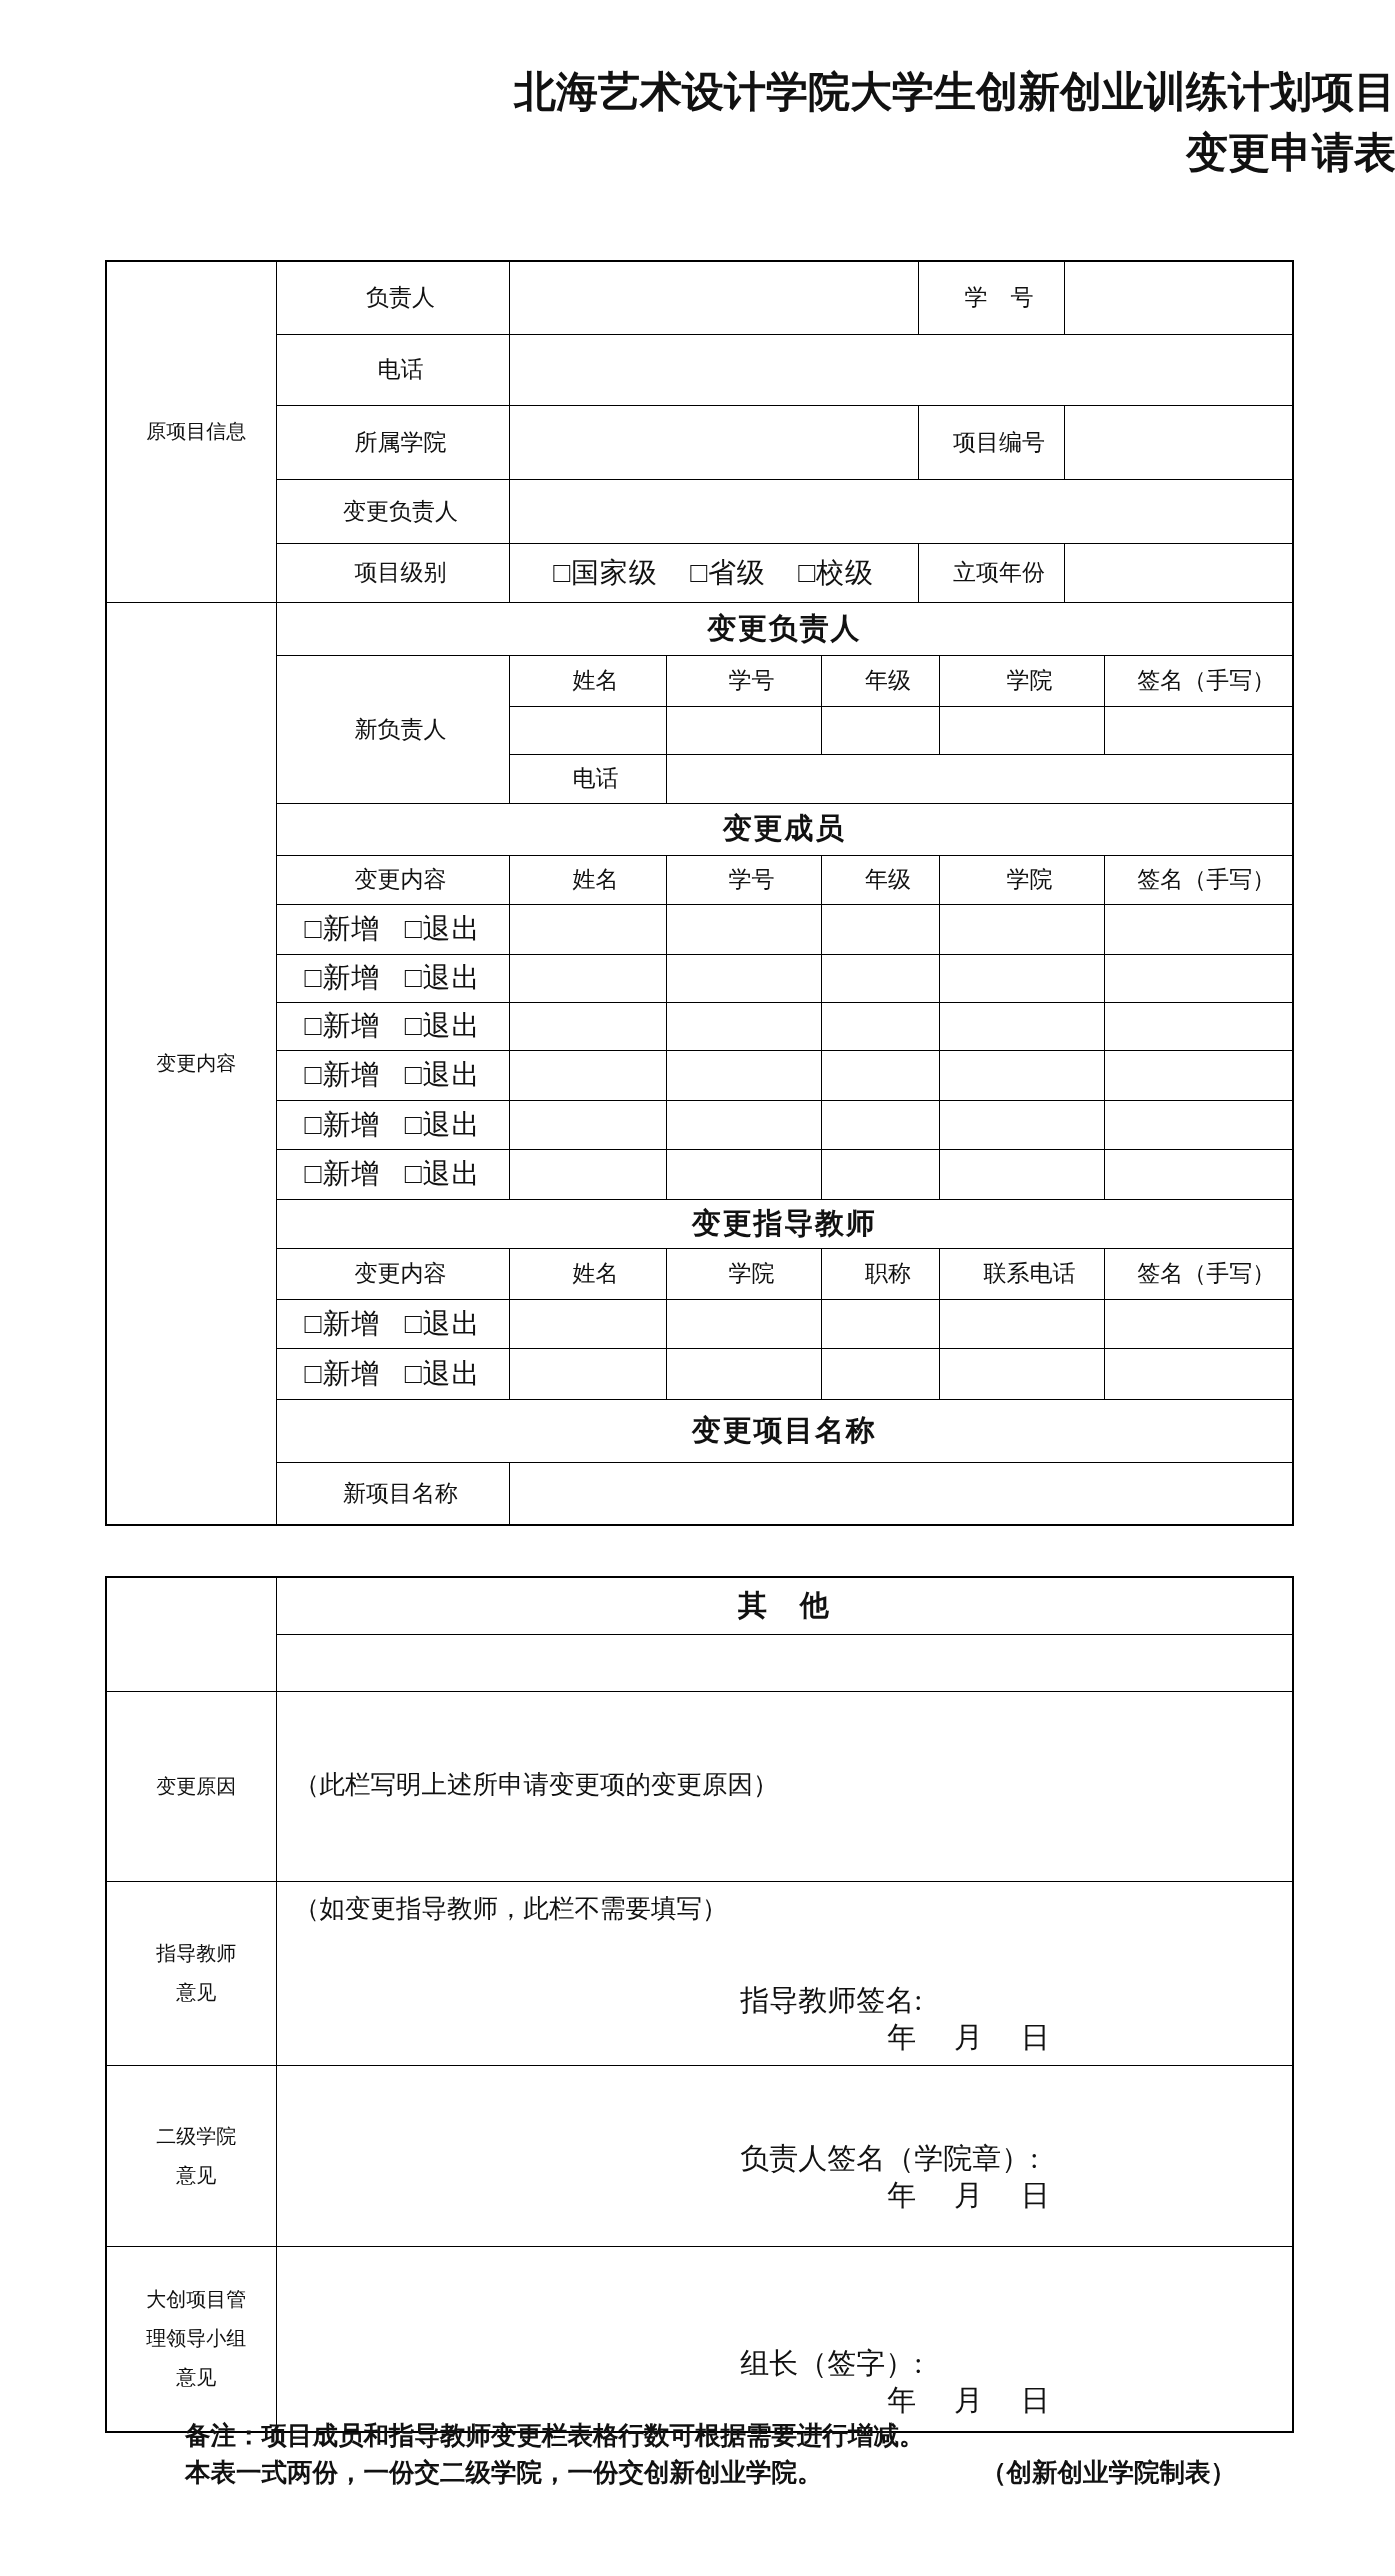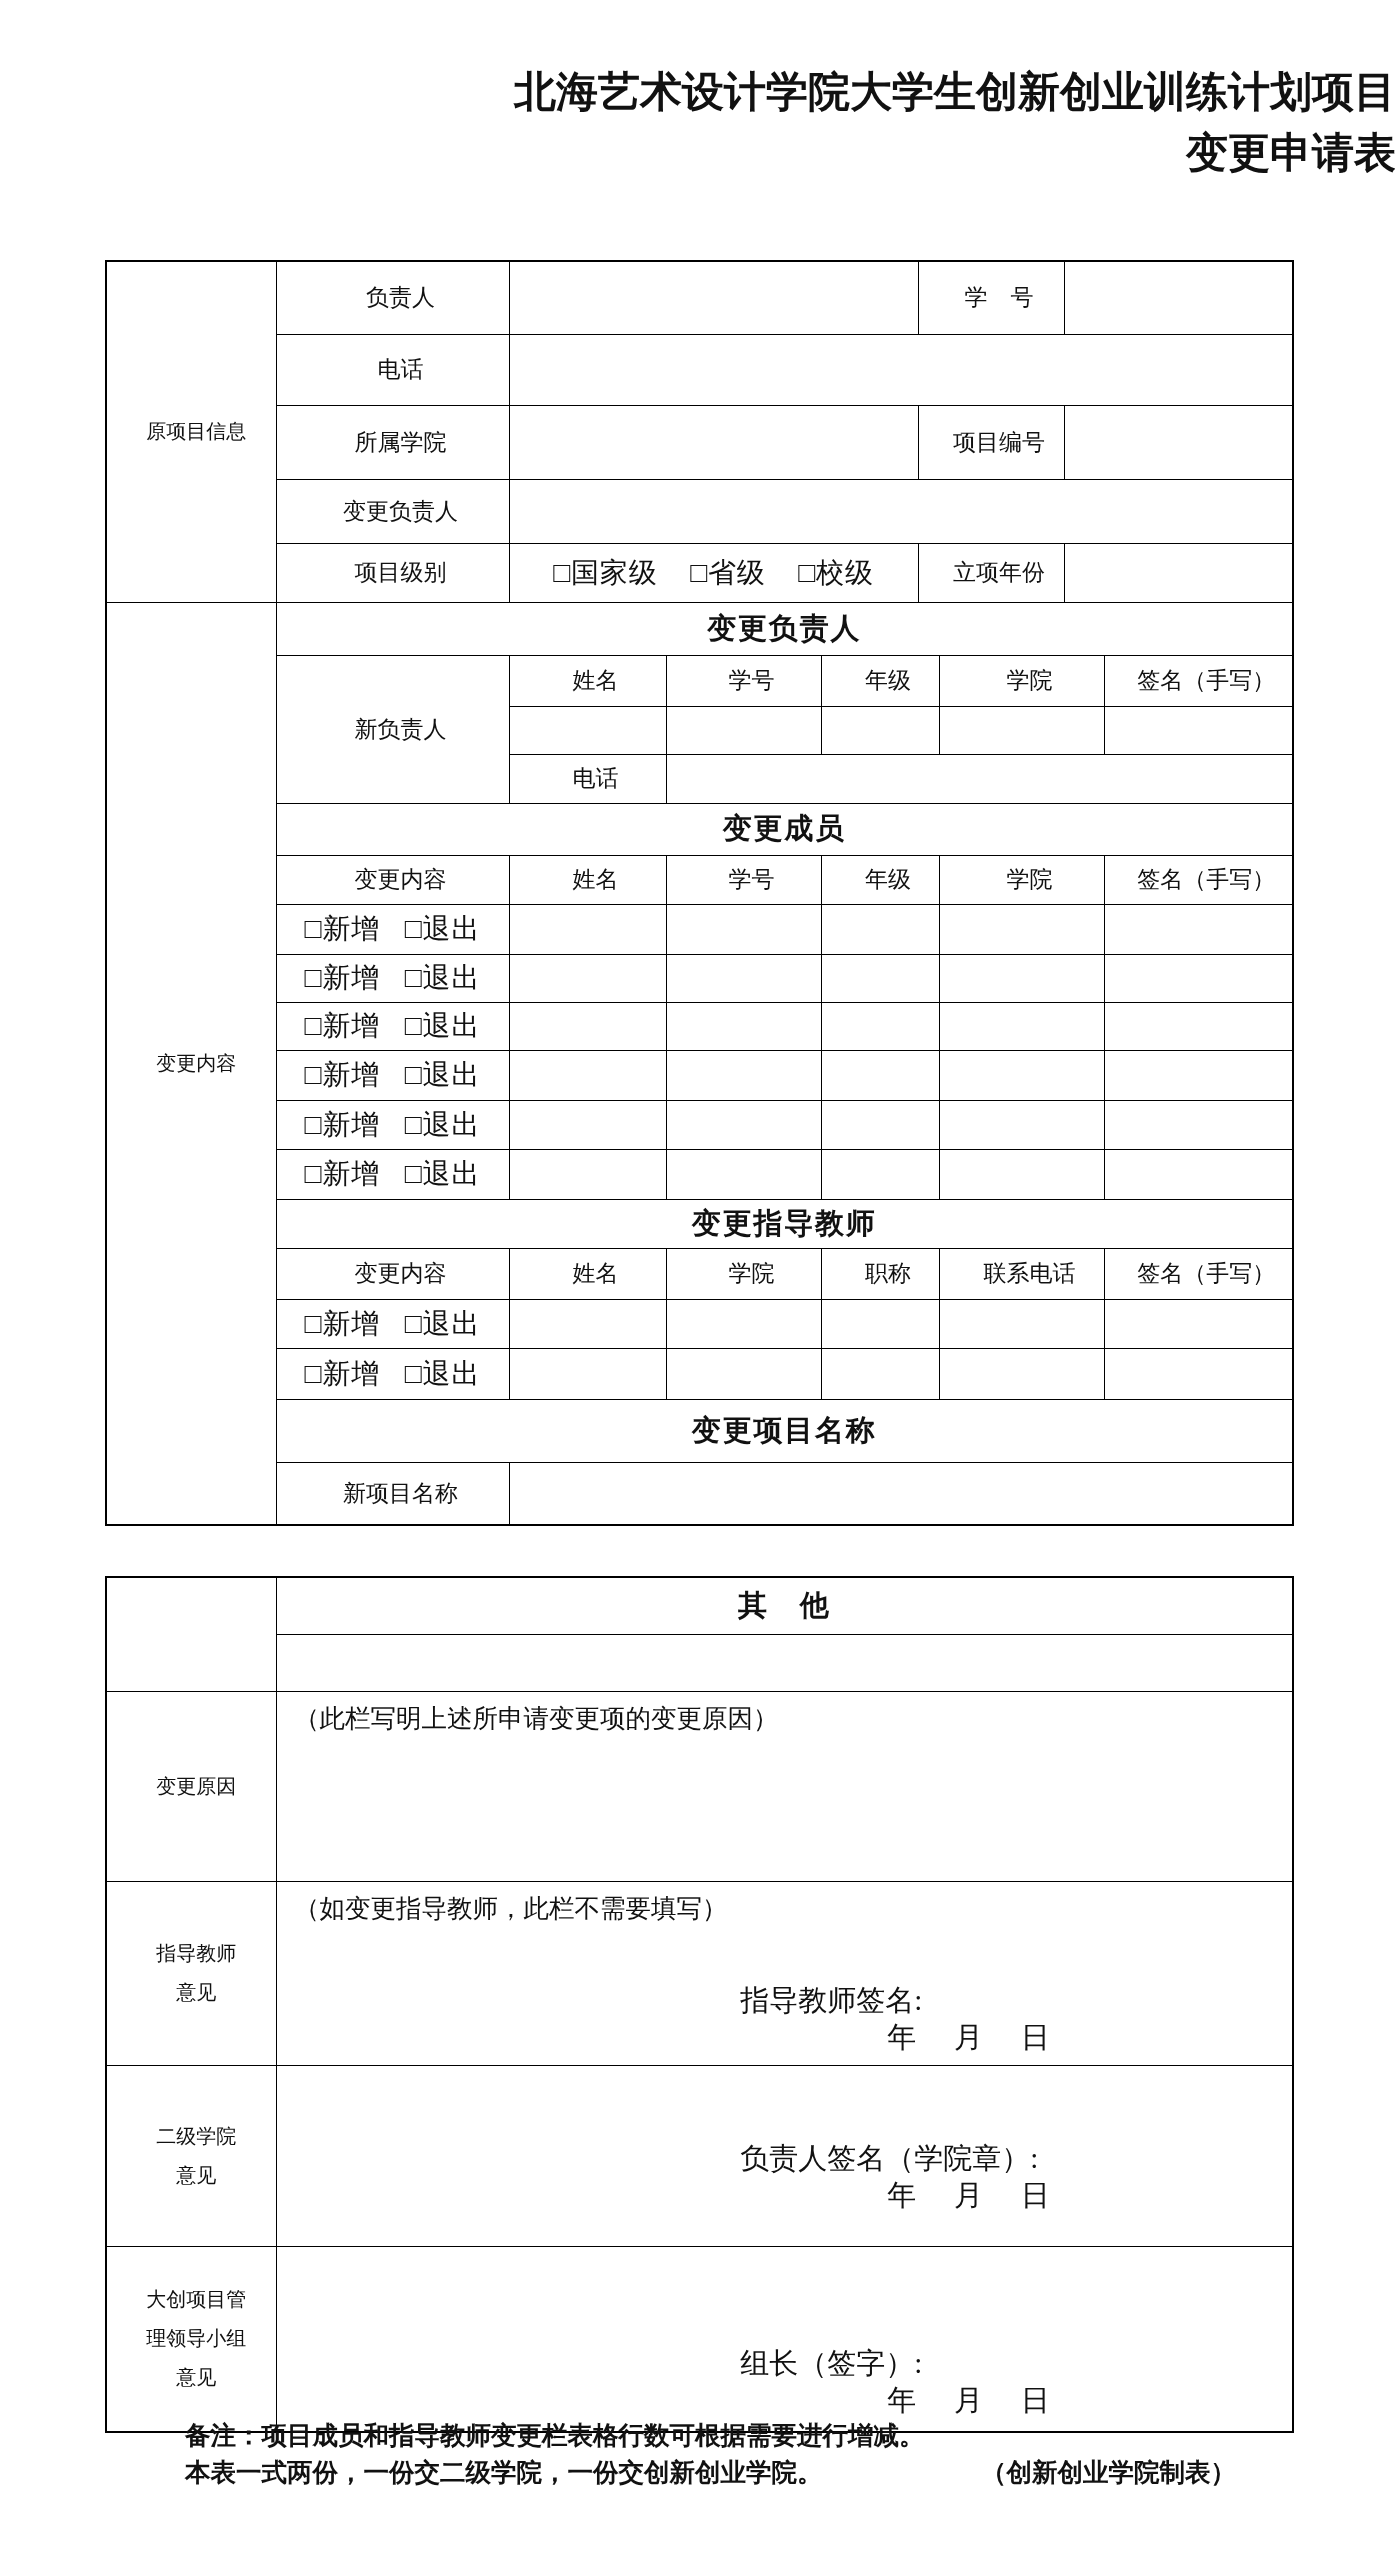--- a/index.html
+++ b/index.html
@@ -10,21 +10,21 @@
   table{border-collapse:collapse;table-layout:fixed;position:absolute;left:105px;
         border:2.6px solid #000;}
   #t1{top:260px;width:1186px;}
   #t2{top:1576px;width:1186px;}
   td{border:1.8px solid #000;font-size:28px;text-align:center;vertical-align:middle;
      padding:0;overflow:hidden;}
   td.hdr{font-weight:bold;font-size:29px;letter-spacing:1.8px;}
   td.lbl,td.colhdr{font-size:23px;padding-left:16px;}
   td.outer{font-size:20px;white-space:pre-line;line-height:39px;padding-left:10px;}
   td.area{text-align:left;vertical-align:top;}
-  .cellflex{display:flex;flex-direction:column;box-sizing:border-box;padding:10.6px 17.6px;}
+  .cellflex{display:flex;flex-direction:column;box-sizing:border-box;padding:10.6px 17.6px;justify-content:center;}
   .hint{font-size:25.5px;line-height:33px;}
   .spacer{flex:1;}
   .sig{font-size:29px;line-height:37px;margin-left:45.5%;margin-top:23px;}
   .dateline{font-size:29px;line-height:37px;margin-left:60.5%;letter-spacing:4.4px;white-space:pre;}
   .chk{letter-spacing:0.9px;}
   .chk span{margin:0 12.3px;}
   .footer{position:absolute;left:185px;top:2417px;width:1051px;font-size:25.5px;line-height:37px;font-weight:bold;}
   .fline2{display:flex;justify-content:space-between;}
 </style>
 </head>

